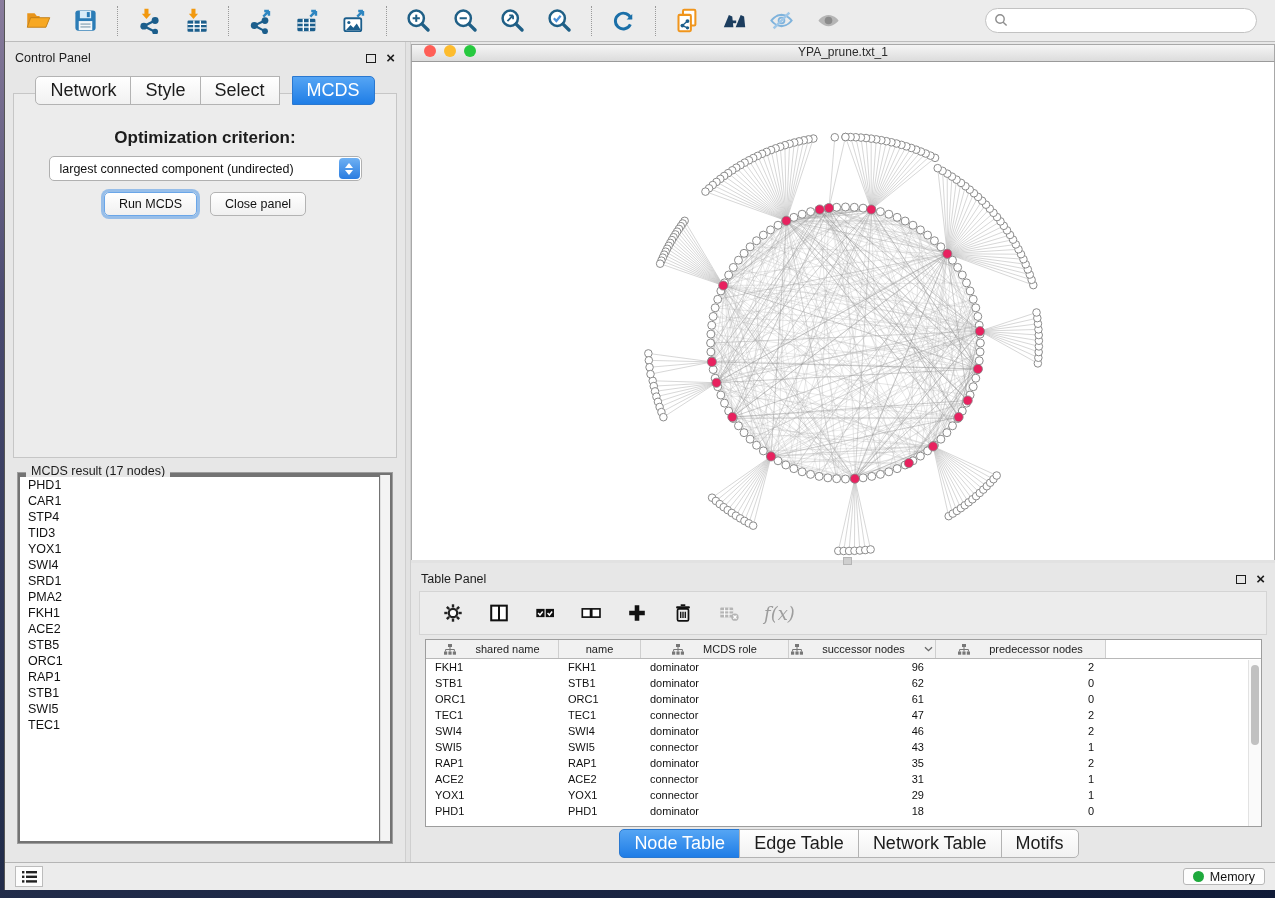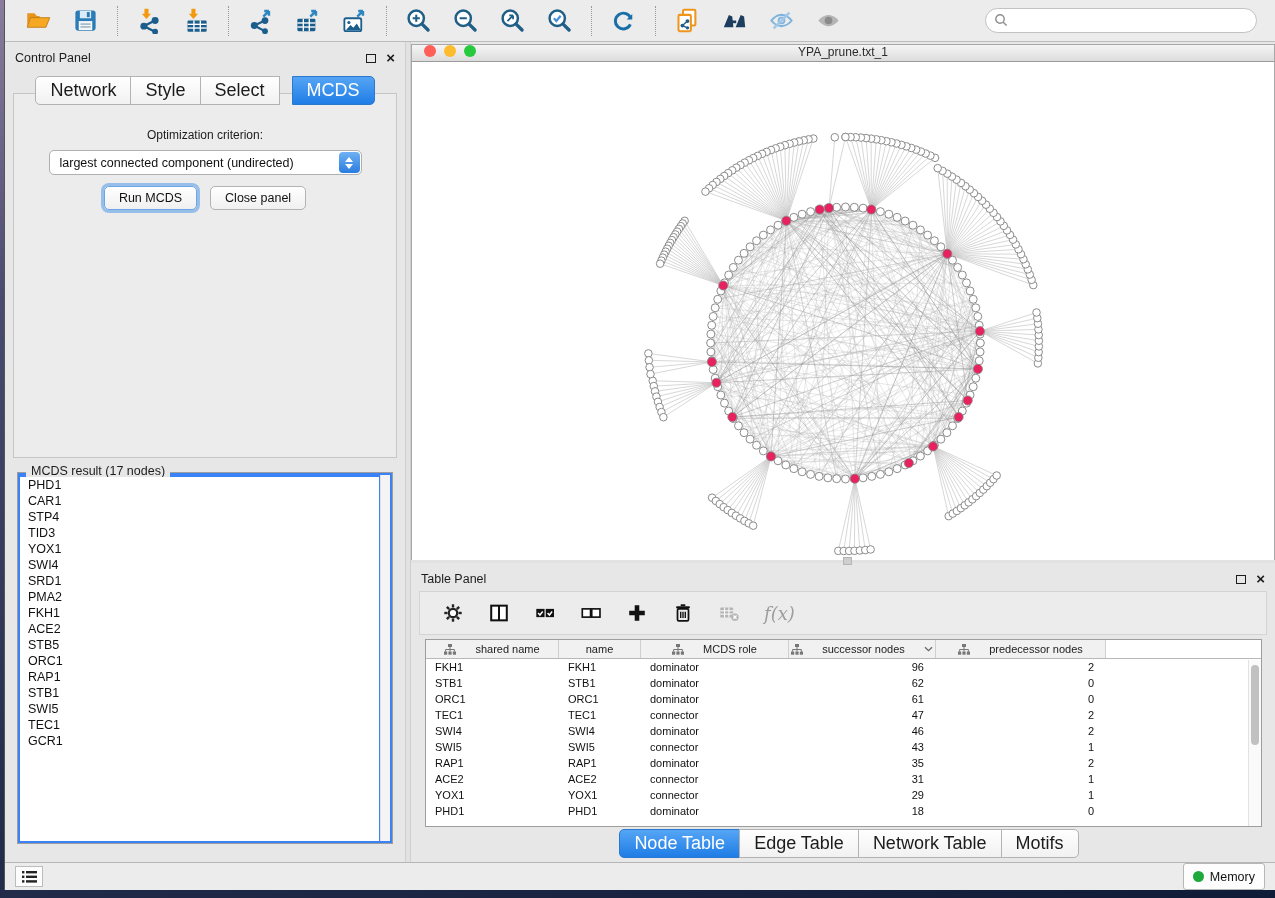--- a/index.html
+++ b/index.html
@@ -30,31 +30,31 @@
   .sqicon { width:10px; height:9px; border:1.5px solid #1c1c1c; display:inline-block; }
   .xicon { font-size:15px; font-weight:bold; color:#1c1c1c; line-height:10px; }
 
   .cp-tabs { display:flex; justify-content:center; margin-top:8px; position:relative; z-index:2; }
   .seg { border:1px solid #b3b3b3; background:linear-gradient(#ffffff,#f1f1f1); padding:3px 14px; font-size:18px; color:#1c1c1c; cursor:pointer; margin-left:-1px; }
   .seg:first-child { border-radius:5px 0 0 5px; margin-left:0; }
   .seg:last-child { border-radius:0 5px 5px 0; }
   .seg.active { background:linear-gradient(#55a5f4,#1f7de6); color:#fff; border-color:#2a78d0;margin-left:12px; }
 
   .cp-box { margin:-12px 8px 0 8px; border:1px solid #c6c6c6; background:#ececec; height:365px; padding-top:34px; }
-  .crit-label { text-align:center; font-size:12px; color:#1c1c1c; margin-bottom:8px; }
+  .crit-label { text-align:center; font-size:17px; color:#1c1c1c; margin-bottom:8px;font-weight:bold; }
   .dropdown { position:relative; width:313px; height:25px; margin:0 auto; background:#fff; border:1px solid #b0b0b0; border-radius:5px; display:flex; align-items:center; cursor:pointer; }
   .dropdown .dd-text { flex:1; font-size:12.5px; padding-left:10px; color:#111; white-space:nowrap; overflow:hidden; }
   .dd-step { width:21px; height:21px; margin-right:1px; border-radius:4px; background:linear-gradient(#6fb1f3,#2a7ce0); display:flex; flex-direction:column; align-items:center; justify-content:center; gap:2px; }
   .dd-step .up { width:0;height:0;border-left:4px solid transparent;border-right:4px solid transparent;border-bottom:5px solid #fff; }
   .dd-step .down { width:0;height:0;border-left:4px solid transparent;border-right:4px solid transparent;border-top:5px solid #fff; }
   .cp-buttons { display:flex; justify-content:center; gap:13px; margin-top:11px; }
   .btn { background:linear-gradient(#ffffff,#f0f0f0); border:1px solid #b3b3b3; border-radius:5px; font-size:12.5px; padding:4px 14px; cursor:pointer; color:#111; }
   .btn.focused { box-shadow:0 0 0 3px rgba(106,166,232,.65); border-color:#6aa6e8; }
 
-  .groupbox { position:relative; margin:14px 12px 0 12px; height:372px; border:1px solid #9d9d9d; background:#3b82f6; }
+  .groupbox { position:relative; margin:14px 12px 0 12px; height:372px; border:1px solid #9d9d9d; background:#737373; }
   .groupbox .legend { position:absolute; top:-9px; left:8px; background:#e7e7e7; padding:0 5px; font-size:12.5px; color:#1c1c1c; }
   .mcds-list { position:absolute; inset:4px 13px 2px 2px; overflow:hidden; background:#fff; }
   .mcds-item { font-size:12.5px; line-height:16px; padding-left:8px; color:#111; cursor:default; }
   .list-track { position:absolute; top:2px; right:2px; bottom:2px; width:10px; background:#f4f4f4; border-left:1px solid #e0e0e0; }
 
   
   .rightcol { flex:1; display:flex; flex-direction:column; min-width:0; padding-top:2px; background:#e7e7e7; }
   .nettitle { height:18px; background:linear-gradient(#f5f5f5,#dcdcdc); border:1px solid #a8a8a8; border-bottom:1px solid #9a9a9a; display:flex; align-items:flex-start; position:relative; }
   .lights { display:flex; gap:8px; margin-left:12px; }
   .light { width:12px; height:12px; border-radius:50%; border:none; cursor:pointer; padding:0; }
@@ -80,21 +80,21 @@
   .tcell.l { padding-left:9px; text-align:left; }
   .tcell.r { padding-right:12px; text-align:right; }
   .grid-track { position:absolute; top:20px; right:0; bottom:0; width:13px; background:#fafafa; border-left:1px solid #e2e2e2; }
   .grid-thumb { position:absolute; top:5px; left:2px; width:8px; height:80px; border-radius:5px; background:#c1c1c1; }
 
   .tp-tabs { height:33px; display:flex; align-items:center; justify-content:center; }
 
   
   .statusbar { height:28px; background:#ececec; border-top:1px solid #b5b5b5; display:flex; align-items:center; padding:0 10px; flex:0 0 auto; }
   .sb-left { width:28px; height:21px; background:#fdfdfd; border:1px solid #bcbcbc; display:flex; align-items:center; justify-content:center; cursor:pointer; }
-  .memory { margin-left:auto; height:27px; background:#fdfdfd; border:1px solid #b7b7b7; border-radius:3px; display:flex; align-items:center; gap:6px; padding:0 9px; font-size:12.5px; color:#111; cursor:pointer; }
+  .memory { margin-left:auto; height:17px; background:#fdfdfd; border:1px solid #b7b7b7; border-radius:3px; display:flex; align-items:center; gap:6px; padding:0 9px; font-size:12.5px; color:#111; cursor:pointer; }
   .gdot { width:11px; height:11px; border-radius:50%; background:#1ea93c; }
 </style>
 </head>
 <body>
 
 <div class="app">
 
   <div class="toolbar">
     <button class="tbtn">
         <svg viewBox="0 0 24 24">
@@ -299,21 +299,20 @@
             <div class="mcds-item">SRD1</div>
             <div class="mcds-item">PMA2</div>
             <div class="mcds-item">FKH1</div>
             <div class="mcds-item">ACE2</div>
             <div class="mcds-item">STB5</div>
             <div class="mcds-item">ORC1</div>
             <div class="mcds-item">RAP1</div>
             <div class="mcds-item">STB1</div>
             <div class="mcds-item">SWI5</div>
             <div class="mcds-item">TEC1</div>
-            <div class="mcds-item">GCR1</div>
           </div>
         <div class="list-track"></div>
       </div>
     </div>
 
     <div class="vdivider"></div>
 
     <div class="rightcol">
       <div class="nettitle">
         <div class="lights">

